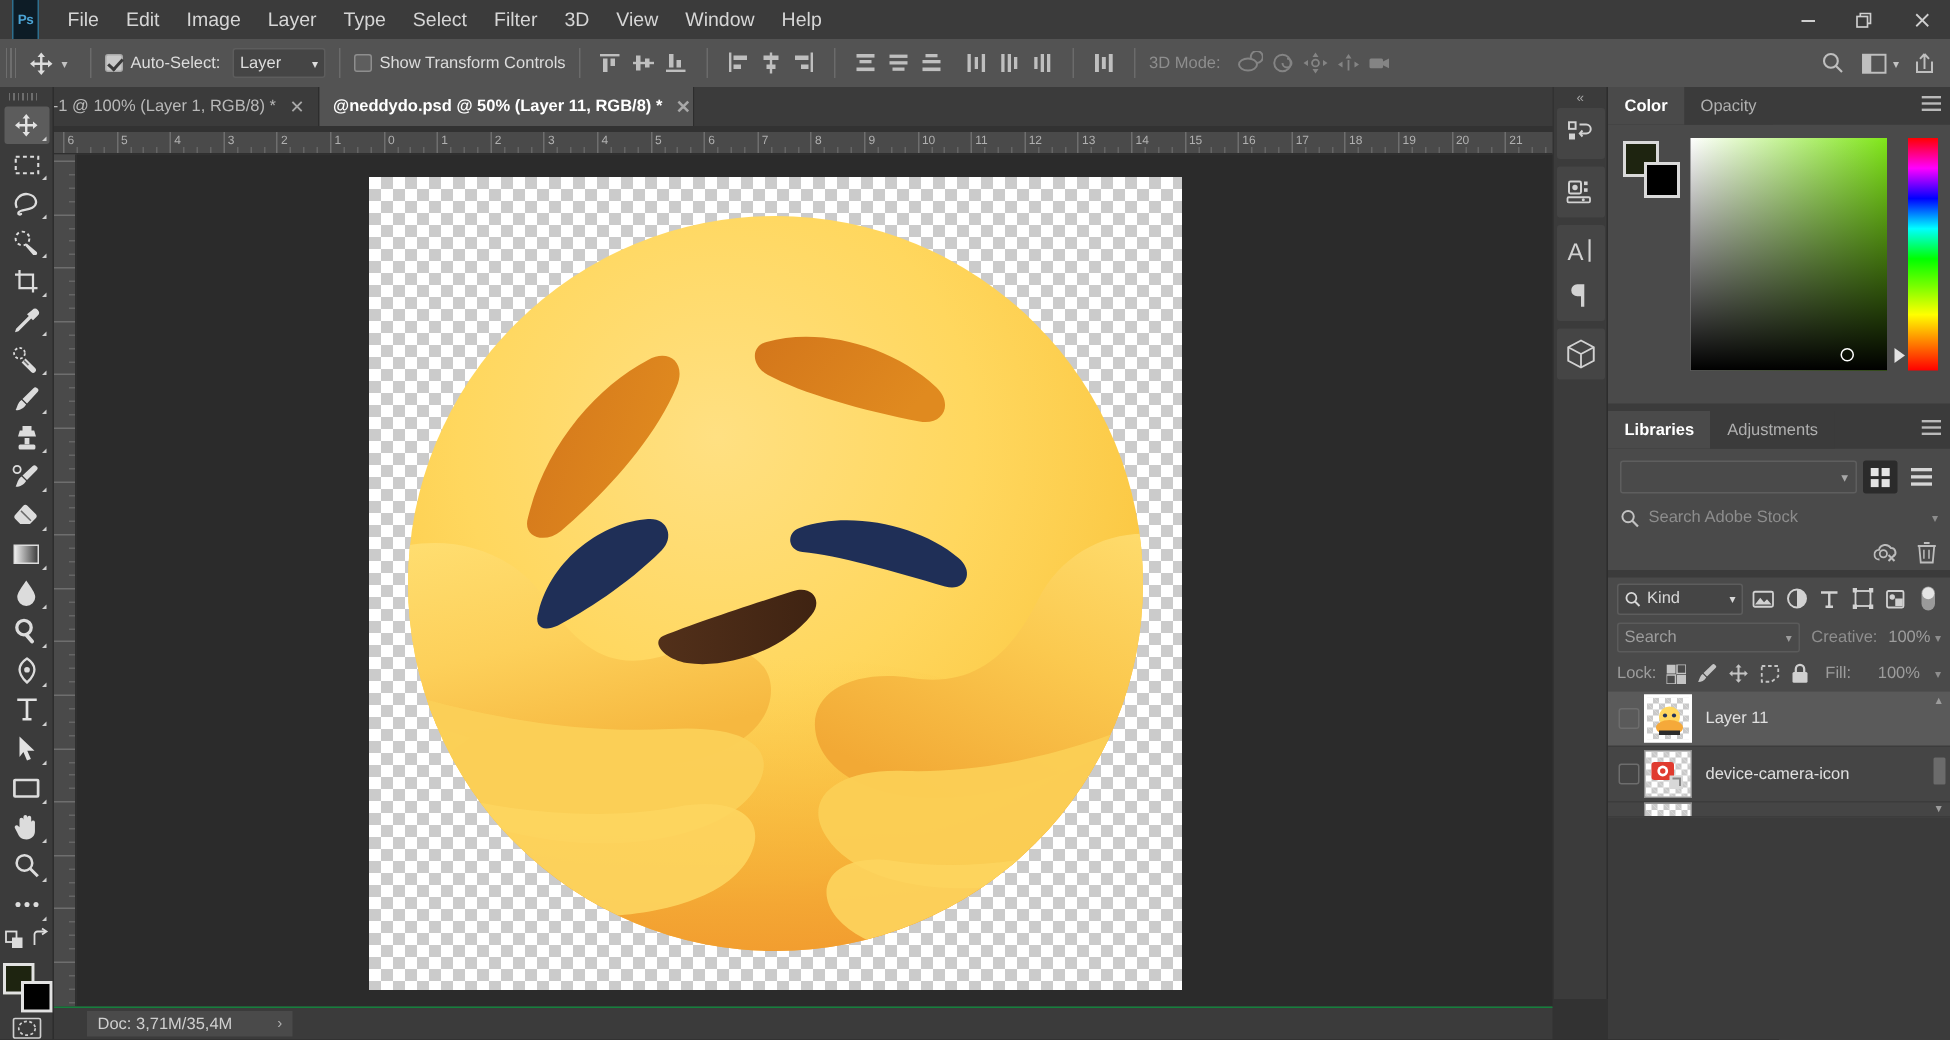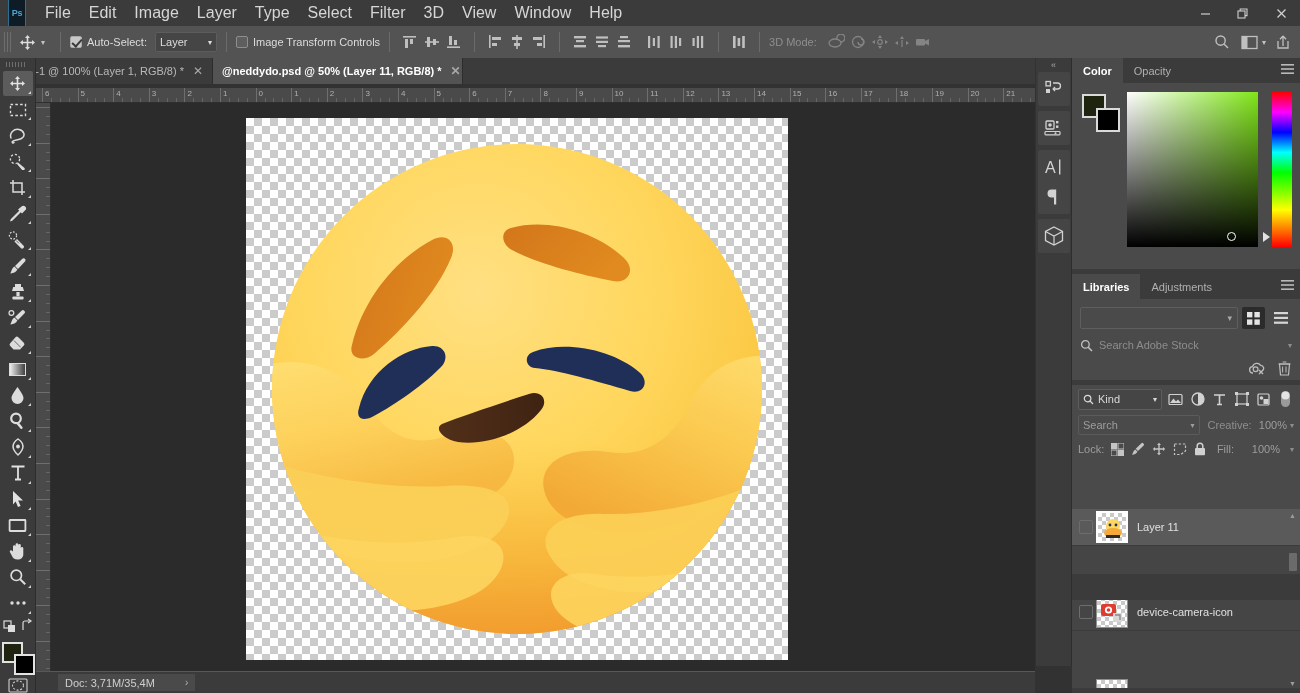--- a/index.html
+++ b/index.html
@@ -20,21 +20,21 @@
     background: #3b3b3b; display: flex; align-items: center;
   }
   .ps-logo {
     width: 18px; height: 32px; margin-left: 8px; margin-right: 10px;
     background: #0d1c26; border: 1px solid #2e6f8e; border-radius: 2px;
     color: #4ba3d3; font-size: 9px; font-weight: bold;
     display: flex; align-items: center; justify-content: center;
     letter-spacing: -.3px;
   }
   .menu-item {
-    padding: 4px 9px; font-size: 16px; color: #d6d6d6; cursor: default;
+    padding: 4px 9px; font-size: 13px; color: #d6d6d6; cursor: default;
     line-height: 14px;
   }
   .win-ctl { position: absolute; right: 0; top: 0; height: 26px; display: flex; }
   .win-btn {
     width: 38px; height: 26px; display: flex; align-items: center; justify-content: center;
     color: #cfcfcf; font-size: 12px;
   }
 
   
   .optionsbar {
@@ -194,21 +194,21 @@
   .kind-sel { width: 84px; height: 21px; background: #454545; border: 1px solid #5d5d5d; border-radius: 2px;
     display: flex; align-items: center; padding: 0 4px; justify-content: space-between; font-size: 11px; color: #d8d8d8; }
   .kfilter { width: 17px; height: 20px; display: flex; align-items: center; justify-content: center; color: #d2d2d2; }
   .blend-row { display: flex; align-items: center; height: 24px; padding: 0 6px; font-size: 11px; }
   .blend-sel { width: 133px; height: 20px; background: #4a4a4a; border: 1px solid #5b5b5b; border-radius: 2px;
     display: flex; align-items: center; justify-content: space-between; padding: 0 4px; color: #9d9d9d; }
   .opacity-val { width: 42px; height: 18px; display: flex; align-items: center; justify-content: flex-end;
     padding-right: 3px; color: #9d9d9d; }
   .lock-row { display: flex; align-items: center; height: 24px; padding: 0 6px; font-size: 11px; color: #9d9d9d; gap: 7px; }
   .layer-list { background: #454545; }
-  .layer-row { display: flex; align-items: center; height: 37px; border-bottom: 1px solid #3c3c3c; padding-left: 4px; margin-top: 48px; }
+  .layer-row { display: flex; align-items: center; height: 37px; border-bottom: 1px solid #3c3c3c; padding-left: 4px; }
   .layer-row.sel { background: #5a5a5a; }
   .eye { width: 20px; height: 20px; display: flex; align-items: center; justify-content: center; }
   .eye-box { width: 14px; height: 14px; border: 1px solid #6d6d6d; border-radius: 2px; }
   .lthumb { width: 32px; height: 32px; border: 1px solid #8f8f8f; margin-right: 9px; position: relative;
     background-color: #fff;
     background-image:
       linear-gradient(45deg, #c9c9c9 25%, transparent 25%, transparent 75%, #c9c9c9 75%),
       linear-gradient(45deg, #c9c9c9 25%, transparent 25%, transparent 75%, #c9c9c9 75%);
     background-size: 8px 8px; background-position: 0 0, 4px 4px; overflow: hidden; }
   .lthumb.active { border: 2px solid #ffffff; }
@@ -279,21 +279,21 @@
     <div class="caret">▾</div>
     <div class="sep"></div>
     <div class="chk on"></div>
     <div class="opt-label">Auto-Select:</div>
     <div class="mini-select">
       <span>Layer</span>
       <span style="font-size:8px">▾</span>
     </div>
     <div class="sep"></div>
     <div class="chk off"></div>
-    <div class="opt-label">Image Transform Controls</div>
+    <div class="opt-label">Show Transform Controls</div>
     <div class="sep"></div>
 
     <div class="align-ico">
       <svg width="16" height="16" viewBox="0 0 16 16">
           <rect x="1" y="2" width="13" height="1.6" fill="#d2d2d2"></rect>
           <rect x="3" y="5" width="3" height="9" fill="#d2d2d2"></rect>
           <rect x="8" y="5" width="3" height="5" fill="#d2d2d2"></rect>
         </svg>
     </div>
     <div class="align-ico">

